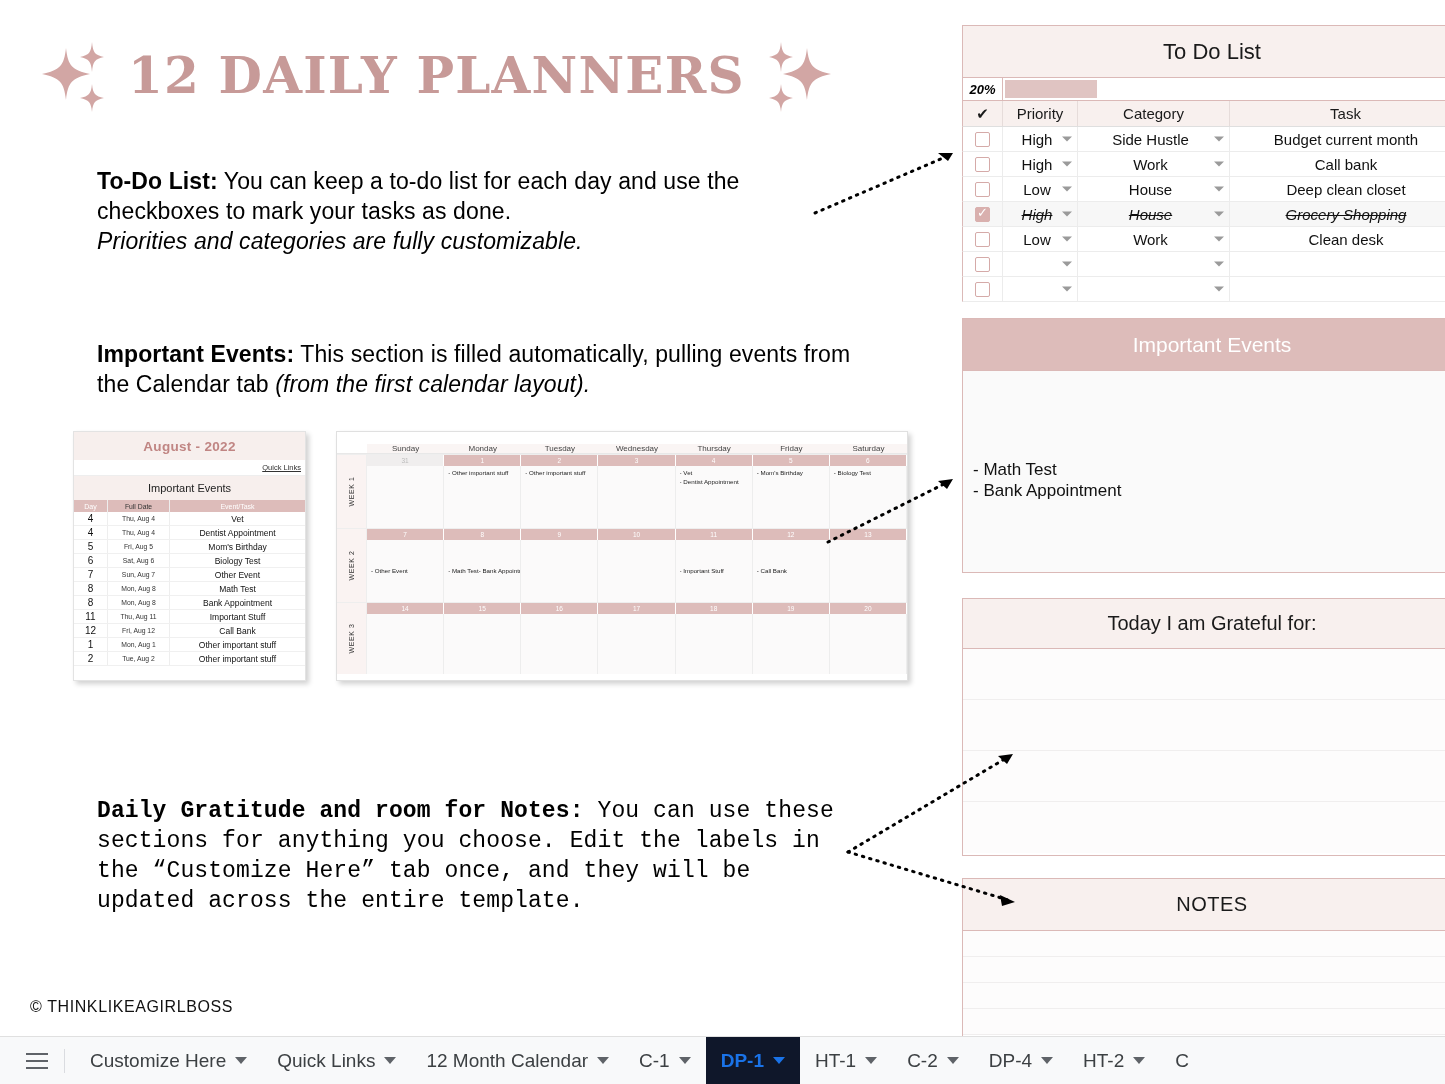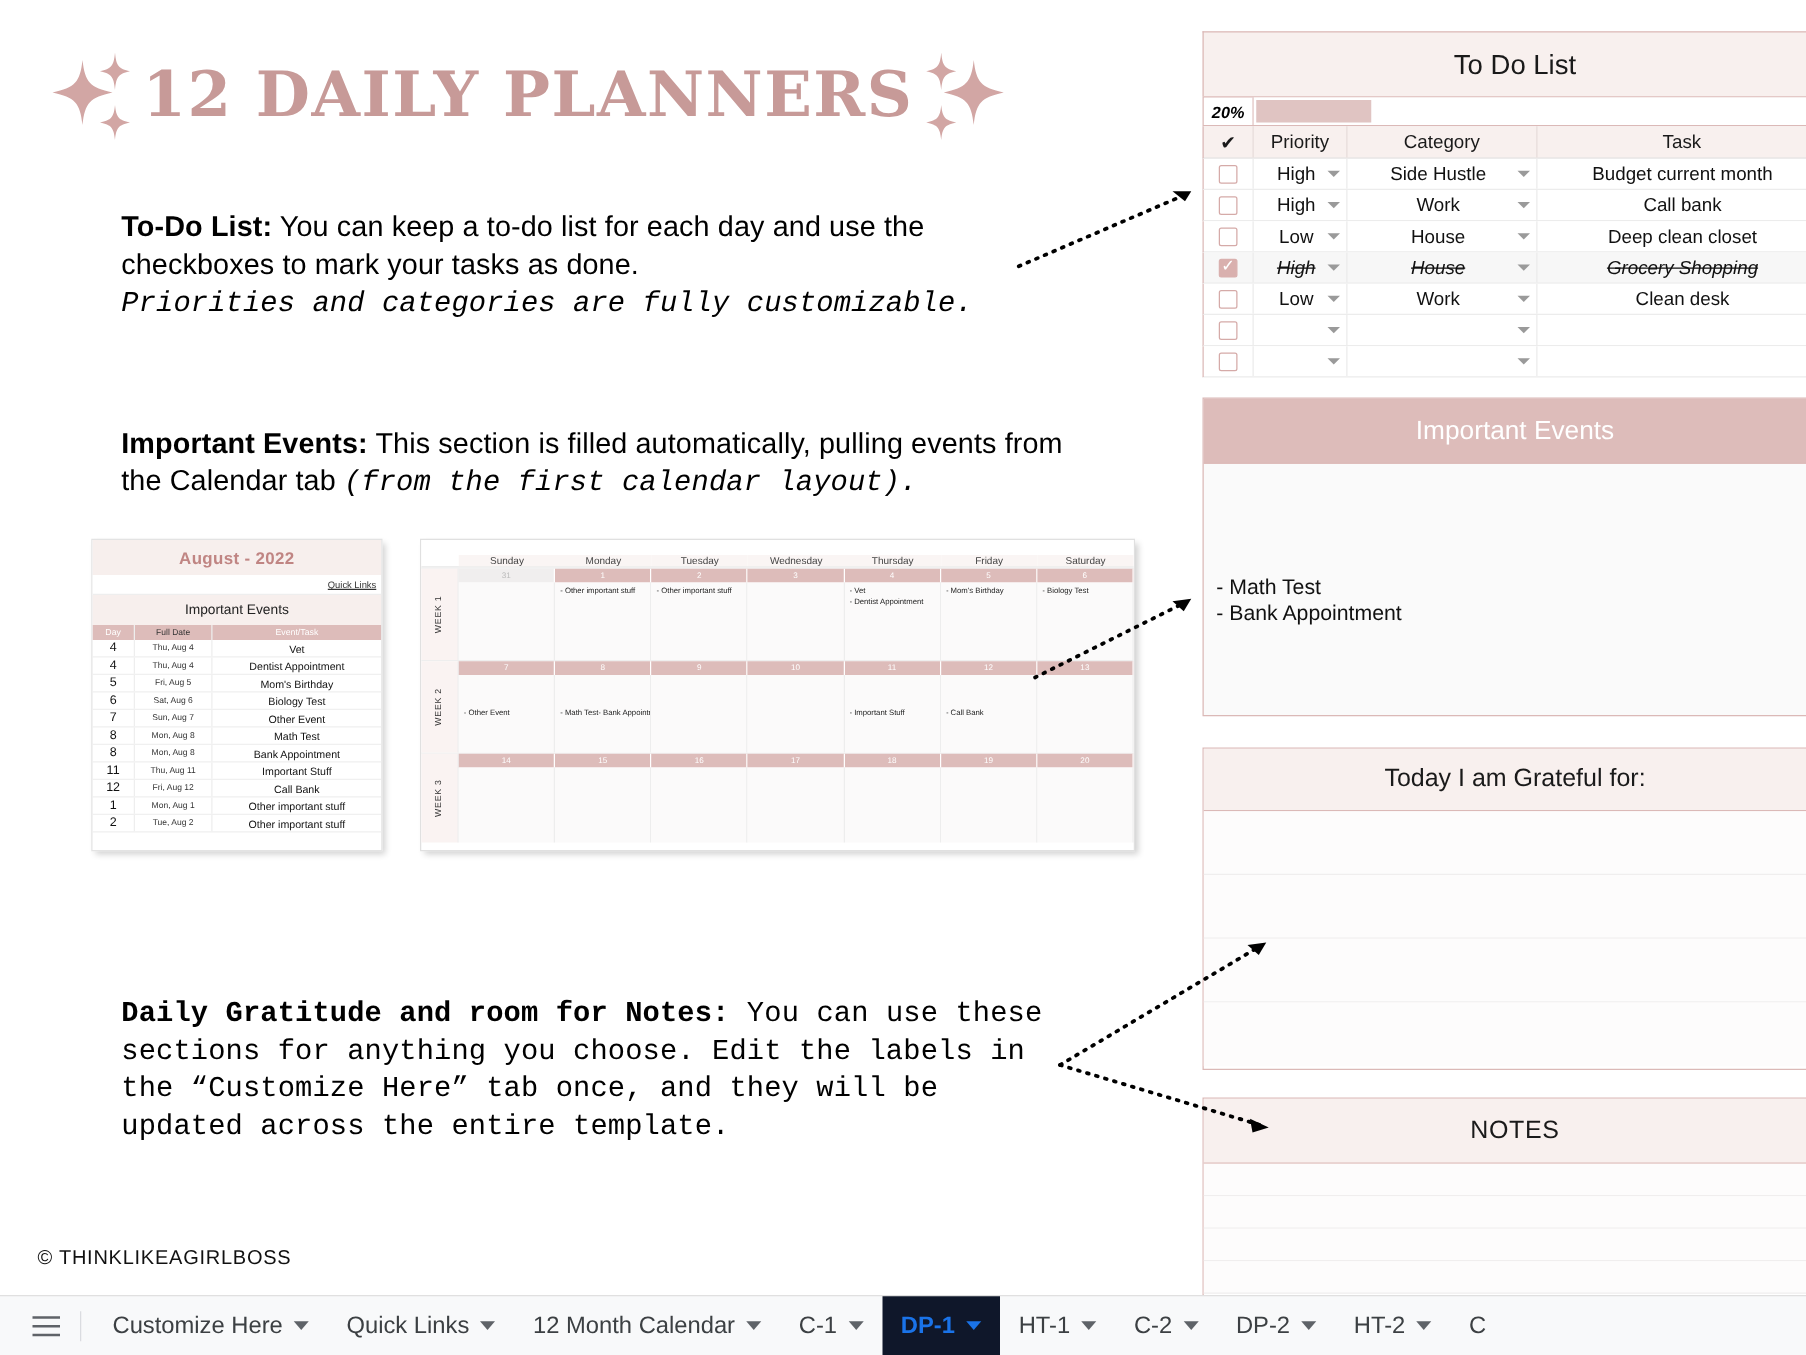--- a/index.html
+++ b/index.html
@@ -8,21 +8,21 @@
     font-family: "Liberation Sans", sans-serif;
     background: #ffffff;
     position: relative;
     overflow: hidden;
     color: #111;
   }
 
   
   .title-wrap{
     position:absolute; left:40px; top:34px; width:700px; height:82px;
-    display:flex; align-items:center; gap:6px;text-align:center;
+    display:flex; align-items:center; gap:20px;text-align:center;
   }
   .title-text{
     font-family:"DejaVu Serif", serif;
     font-weight:700;
     font-size:50px;
     letter-spacing:1.2px;
     color:#c79a98;
     white-space:nowrap;
   }
   .sparkles{ position:relative; width:68px; height:78px; flex:0 0 68px; }
@@ -31,21 +31,21 @@
   
   .para{
     position:absolute;
     font-family:"Liberation Sans", sans-serif;
     font-size:23px;
     line-height:30px;
     color:#000;
     letter-spacing:.1px;
   }
   .para b{ font-weight:700; }
-  .para i{ font-style:italic;font-family:Liberation Mono, monospace; }
+  .para i{ font-style:italic; }
   #para-todo{ left:97px; top:166px; width:730px; }
   #para-events{ left:97px; top:339px; width:760px; }
   #para-gratitude{ left:97px; top:796px; width:745px;font-family:Liberation Mono, monospace; }
 
   
   .mini-month{
     position:absolute; left:73px; top:431px; width:233px; height:250px;
     background:#fff;
     border:1px solid #e3e3e3;
     box-shadow: 3px 3px 5px rgba(0,0,0,.18);
@@ -675,21 +675,21 @@
       </div>
       <div class="tab">
         <span>HT-1</span>
         <span class="car"></span>
       </div>
       <div class="tab">
         <span>C-2</span>
         <span class="car"></span>
       </div>
       <div class="tab">
-        <span>DP-2</span>
+        <span>DP-4</span>
         <span class="car"></span>
       </div>
       <div class="tab">
         <span>HT-2</span>
         <span class="car"></span>
       </div>
       <div class="tab cut">
         <span>C</span>
       </div>
     </div>

